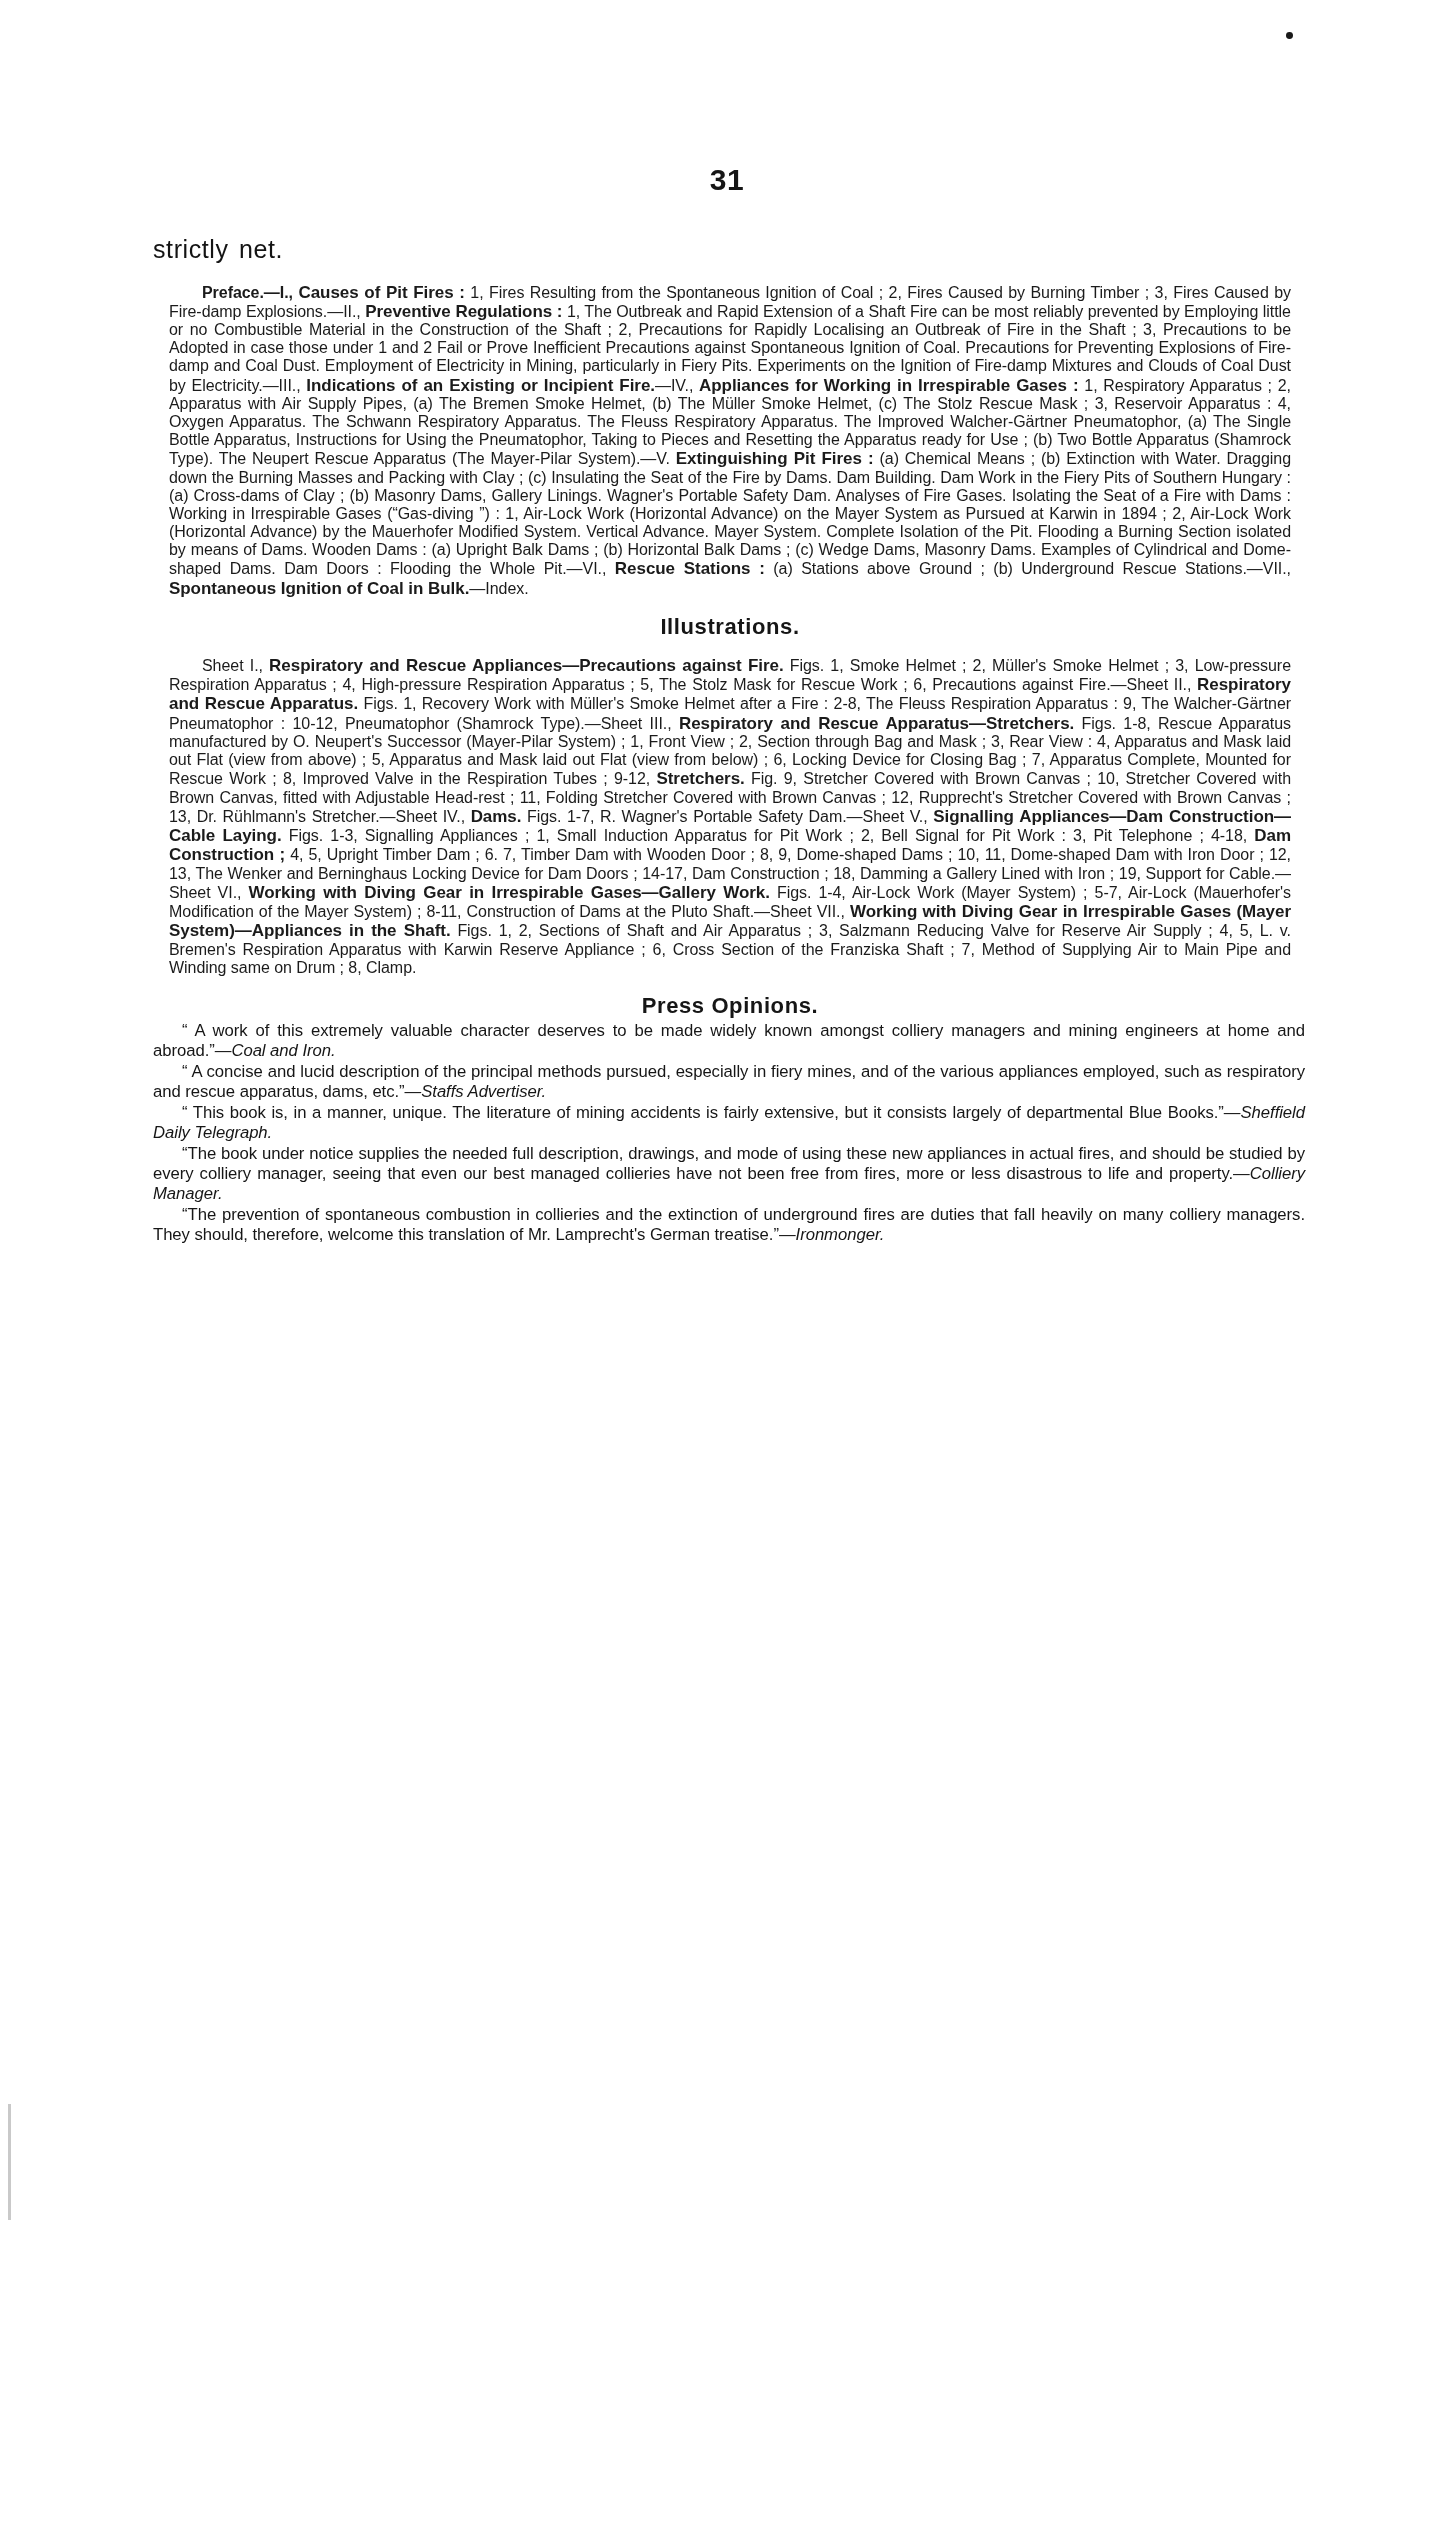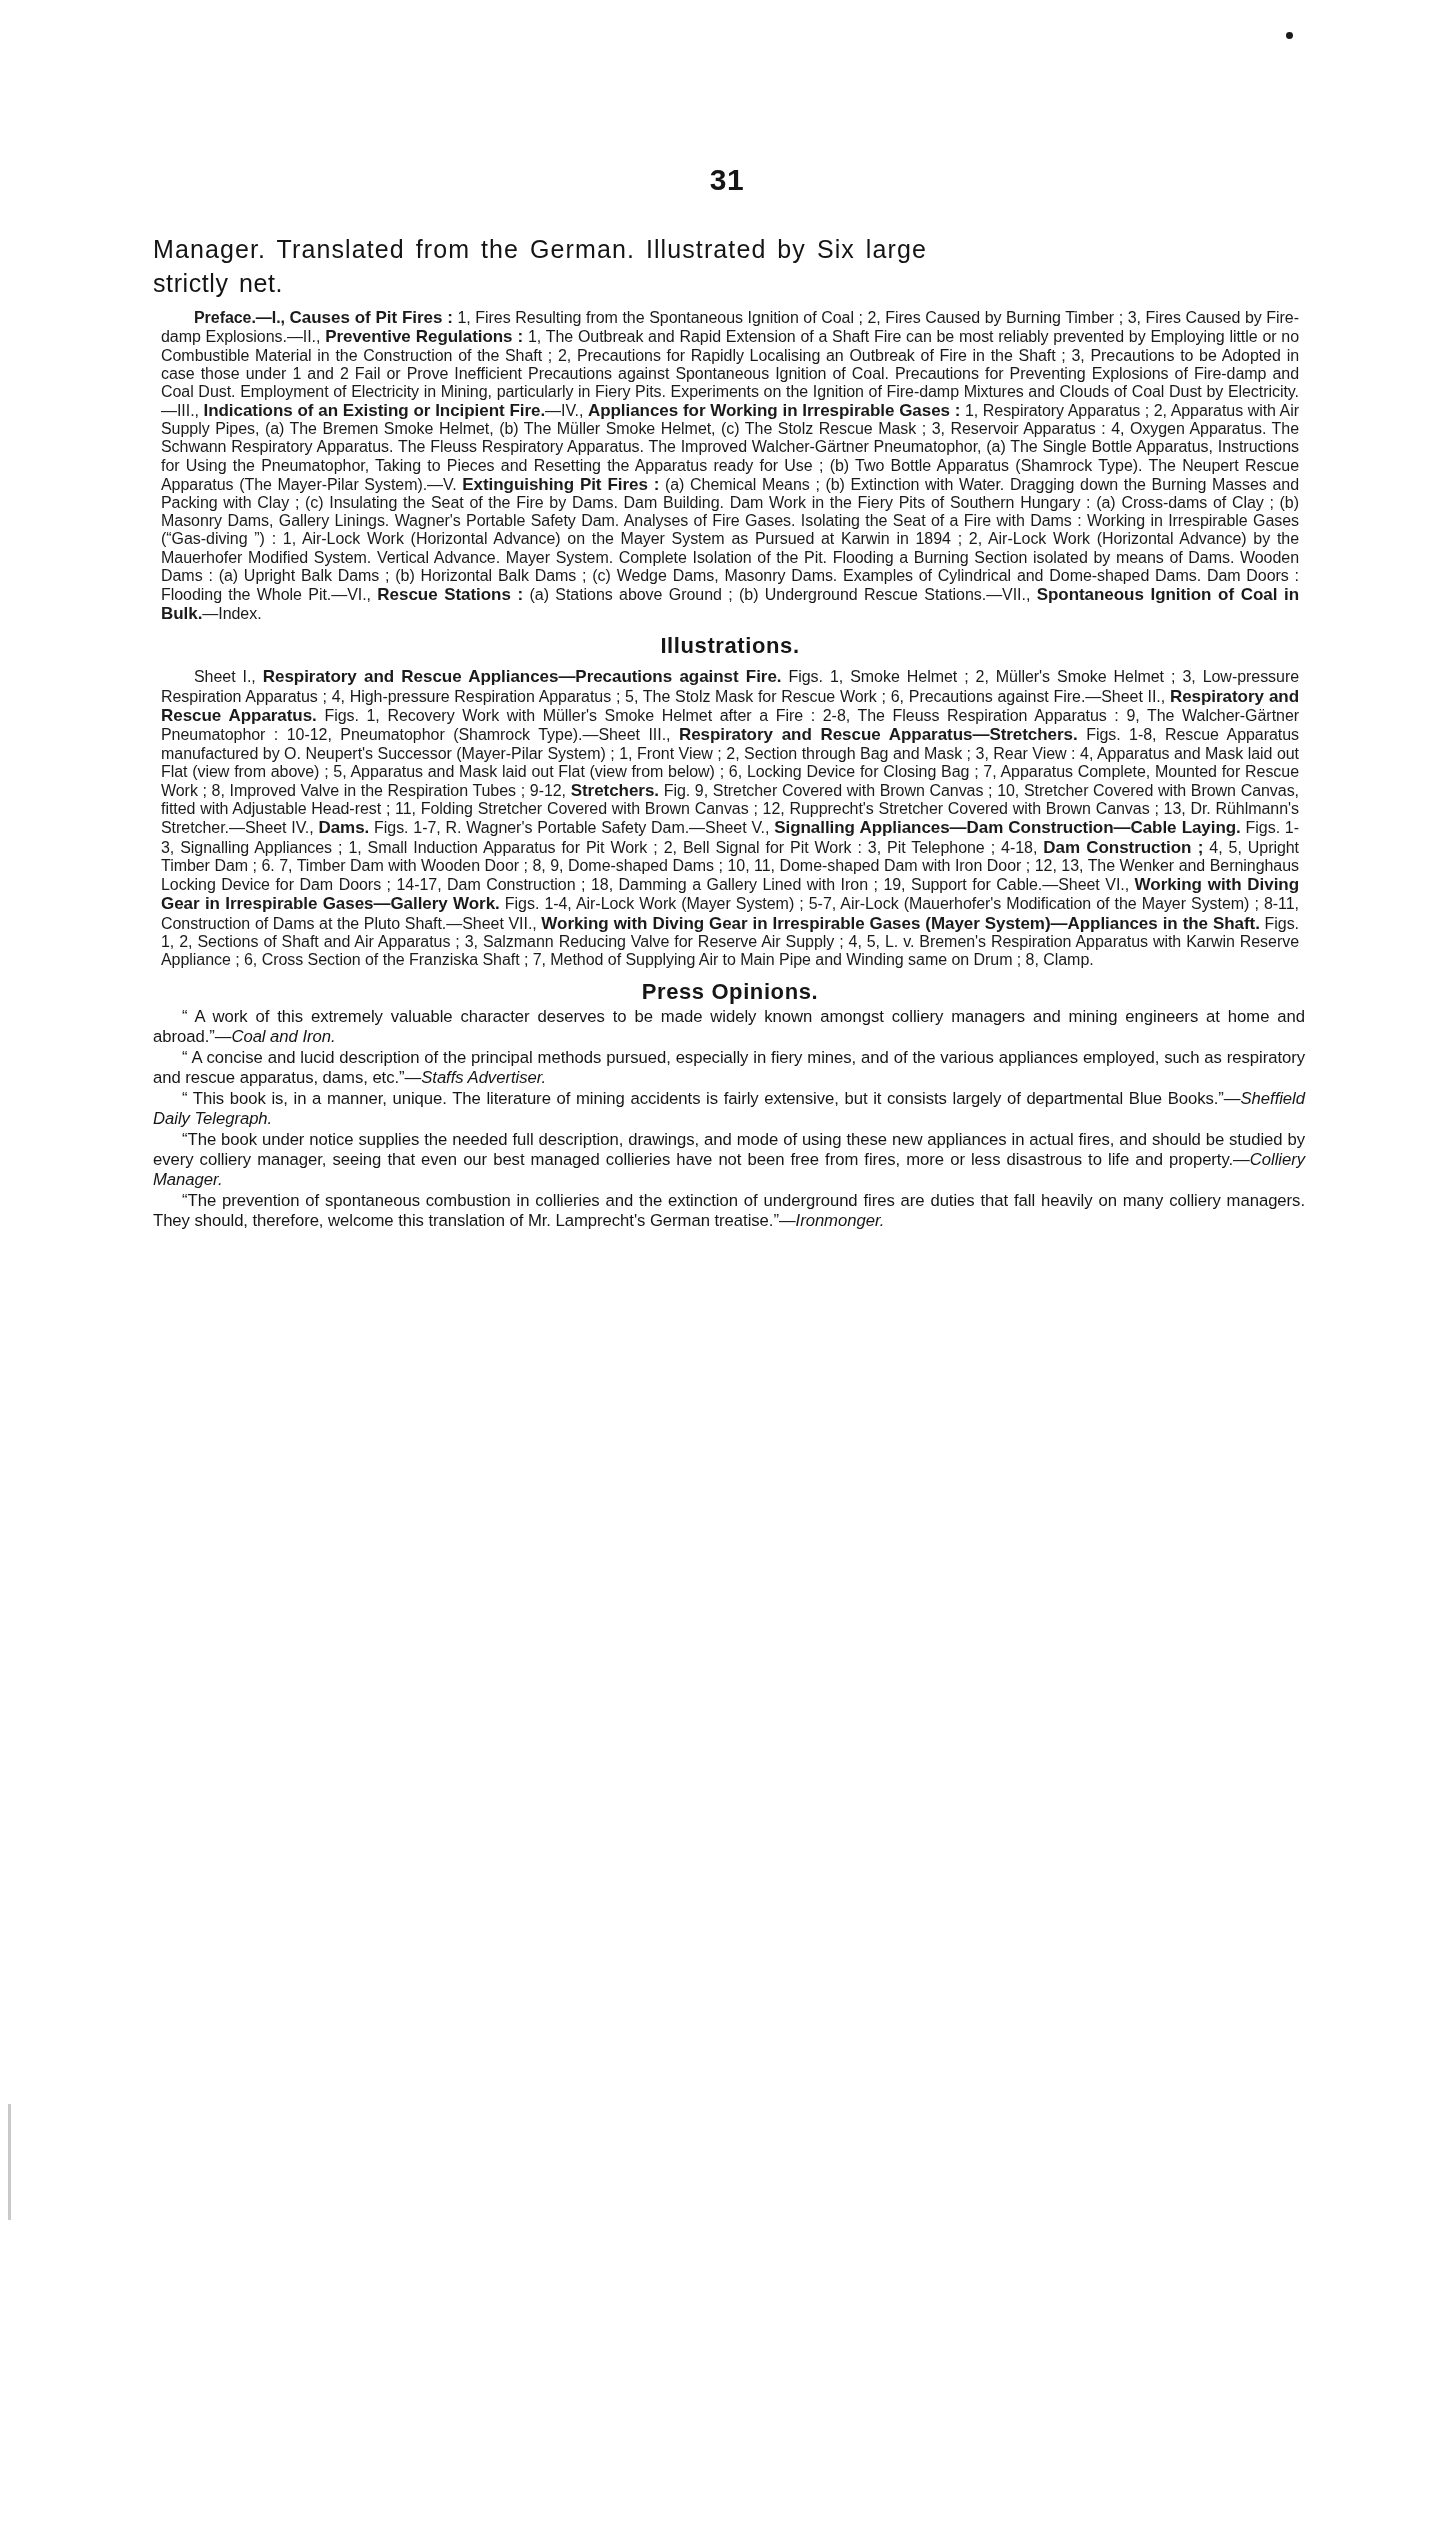--- a/index.html
+++ b/index.html
@@ -80,21 +80,21 @@
 
   
   .body {
     font-family: "Liberation Sans", sans-serif;
     font-size: 16px;
     line-height: 1.135;
     text-align: justify;
     letter-spacing: -0.05px;
     color: #1b1b1b;
   }
-  .body p { margin: 8px; }
+  .body p { margin: 16px; }
   .body .ind { text-indent: 33px; }
   .b { font-weight: bold; }
   .bb { font-weight: bold; font-size: 17px; }
   .i { font-style: italic; }
 
   
   .press {
     font-family: "Liberation Sans", sans-serif;
     font-size: 16.7px;
     line-height: 1.2;
@@ -110,21 +110,20 @@
 <div class="page">
 
   <div class="dot"></div>
   <div class="edge-mark"></div>
 
   <div class="folio">31</div>
 
   <div class="col">
 
     <div class="titleblock">
-      <div class="l1">Manager.   Translated  from  the  German.   Illustrated  by  Six  large</div>
       <div class="l4">strictly net.</div>
     </div>
 
 
     <div class="body">
       <p class="ind"><span class="b">Preface.—I., </span><span class="bb">Causes of Pit Fires :</span><span> 1, Fires Resulting from the Spontaneous Ignition of Coal ; 2, Fires Caused by Burning Timber ; 3, Fires Caused by Fire-damp Explosions.—II., </span><span class="bb">Preventive Regulations :</span><span> 1, The Outbreak and Rapid Extension of a Shaft Fire can be most reliably prevented by Employing little or no Combustible Material in the Construction of the Shaft ; 2, Precautions for Rapidly Localising an Outbreak of Fire in the Shaft ; 3, Precautions to be Adopted in case those under 1 and 2 Fail or Prove Inefficient   Precautions against Spontaneous Ignition of Coal.  Precautions for Preventing Explosions of Fire-damp and Coal Dust.  Employment of Electricity in Mining, particularly in Fiery Pits.  Experiments on the Ignition of Fire-damp Mixtures and Clouds of Coal Dust by Electricity.—III., </span><span class="bb">Indications of an Existing or Incipient Fire.</span><span>—IV., </span><span class="bb">Appliances for Working in Irrespirable Gases :</span><span> 1, Respiratory Apparatus ; 2, Apparatus with Air Supply Pipes, (a) The Bremen Smoke Helmet, (b) The Müller Smoke Helmet, (c) The Stolz Rescue Mask ; 3, Reservoir Apparatus : 4, Oxygen Apparatus.  The Schwann Respiratory Apparatus.  The Fleuss Respiratory Apparatus.  The Improved Walcher-Gärtner Pneumatophor, (a) The Single Bottle Apparatus, Instructions for Using the Pneumatophor, Taking to Pieces and Resetting the Apparatus ready for Use ; (b) Two Bottle Apparatus (Shamrock Type).  The Neupert Rescue Apparatus (The Mayer-Pilar System).—V. </span><span class="bb">Extinguishing Pit Fires :</span><span> (a) Chemical Means ; (b) Extinction with Water.  Dragging down the Burning Masses and Packing with Clay ; (c) Insulating the Seat of the Fire by Dams.  Dam Building.  Dam Work in the Fiery Pits of Southern Hungary : (a) Cross-dams of Clay ; (b) Masonry Dams, Gallery Linings.  Wagner's Portable Safety Dam.  Analyses of Fire Gases.  Isolating the Seat of a Fire with Dams : Working in Irrespirable Gases (“Gas-diving ”) : 1, Air-Lock Work (Horizontal Advance) on the Mayer System as Pursued at Karwin in 1894 ; 2, Air-Lock Work (Horizontal Advance) by the Mauerhofer Modified System.  Vertical Advance.  Mayer System.  Complete Isolation of the Pit.  Flooding a Burning Section isolated by means of Dams.  Wooden Dams : (a) Upright Balk Dams ; (b) Horizontal Balk Dams ; (c) Wedge Dams, Masonry Dams.  Examples of Cylindrical and Dome-shaped Dams.  Dam Doors : Flooding the Whole Pit.—VI., </span><span class="bb">Rescue Stations :</span><span> (a) Stations above Ground ; (b) Underground Rescue Stations.—VII., </span><span class="bb">Spontaneous Ignition of Coal in Bulk.</span><span>—Index.</span></p>
     </div>
 
     <h2 class="sec tight">Illustrations.</h2>
 

